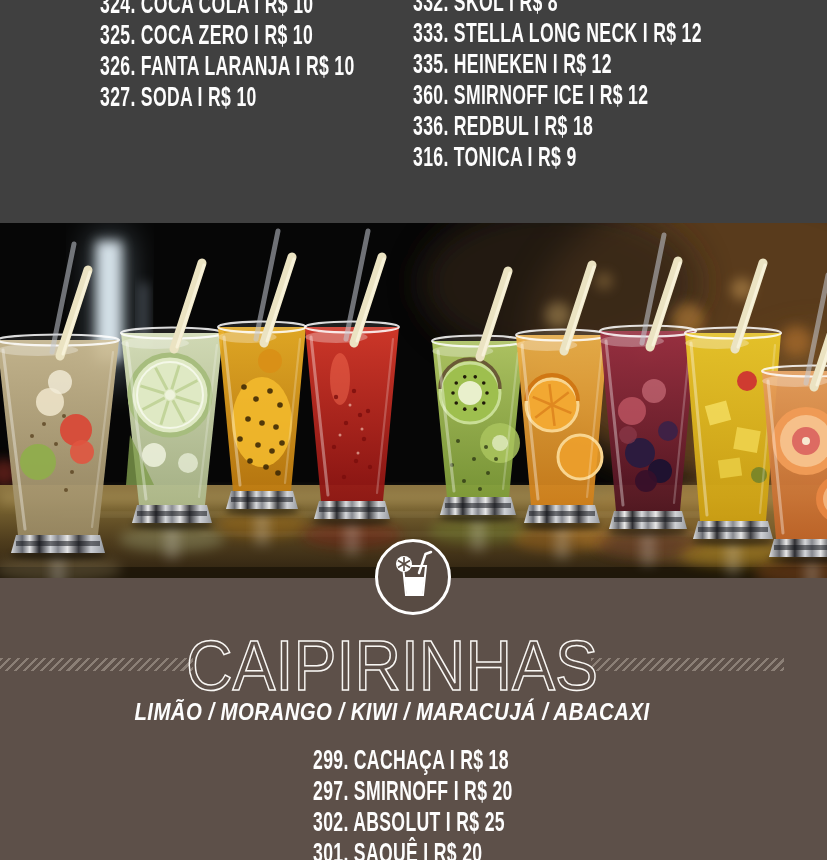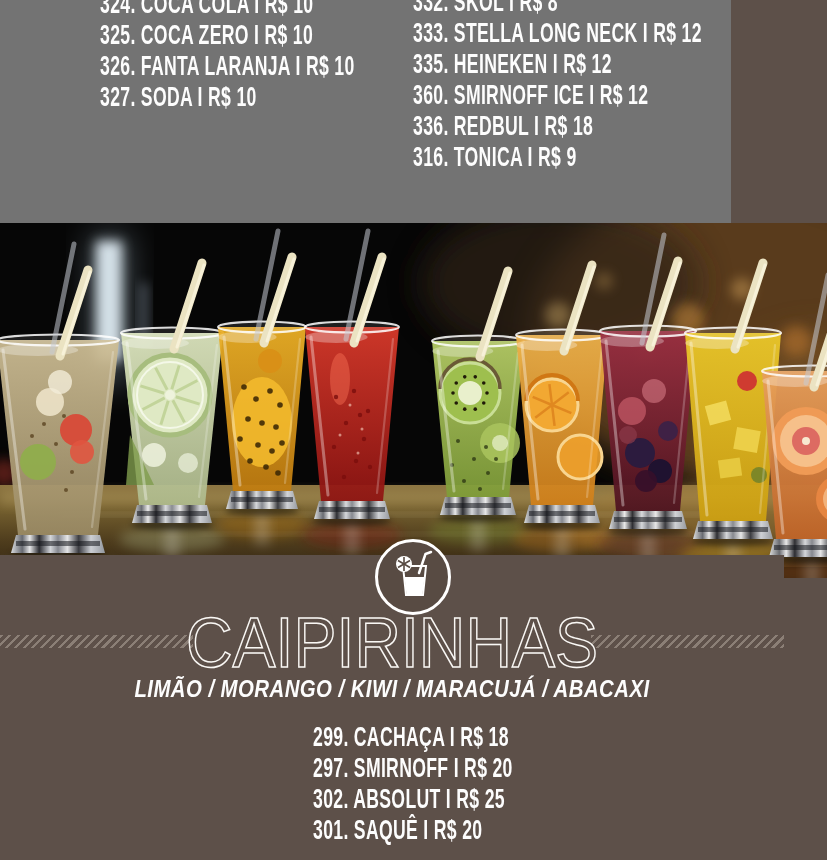--- a/index.html
+++ b/index.html
@@ -1,27 +1,27 @@
 <!DOCTYPE html>
 <html><head>
 <meta charset="utf-8">
 <style>
   html,body{margin:0;padding:0;background:#222;}
   .page{position:relative;width:827px;height:860px;overflow:hidden;background:#5d5049;font-family:"Liberation Sans",sans-serif;}
   
-  .top{position:absolute;left:0;top:0;width:731px;height:223px;background:#737373;}
+  .top{position:absolute;left:0;top:0;width:827px;height:223px;background:#404040;}
   .col{position:absolute;transform:scaleX(.63);transform-origin:0 0;}
   .col-left{left:100px;top:-12px;}
   .col-right{left:413px;top:-14px;}
   .mi{font-weight:bold;font-size:28px;line-height:31px;color:#fdfdfd;white-space:nowrap;letter-spacing:.5px;}
   
   .photo{position:absolute;left:0;top:223px;width:827px;height:355px;background:#050505;}
   .photo svg{display:block;}
   
-  .bottom{position:absolute;left:0;top:555px;width:784px;height:282px;background:#5d5049;}
+  .bottom{position:absolute;left:0;top:578px;width:784px;height:282px;background:#5d5049;}
   .badge{position:absolute;left:373px;top:537px;width:80px;height:80px;z-index:6;}
   .hatch{position:absolute;top:80px;height:13px;background:repeating-linear-gradient(135deg,#8b7f76 0 2.2px,transparent 2.2px 6.2px);}
   .hatch-left{left:0;width:193px;}
   .hatch-right{right:0;width:193px;}
   .title-svg{position:absolute;left:50%;top:56px;transform:translateX(-50%);}
   .title-svg text{font-family:"Liberation Sans",sans-serif;font-size:70px;fill:none;stroke:#faf8f5;stroke-width:1.5px;}
   .subtitle{position:absolute;top:120px;left:0;width:100%;text-align:center;transform:scaleX(.85);
             font-weight:bold;font-style:italic;font-size:24px;color:#fdfdfd;letter-spacing:.5px;white-space:nowrap;}
   .items{position:absolute;left:313px;top:166px;transform:scaleX(.63);transform-origin:0 0;}
 </style>

